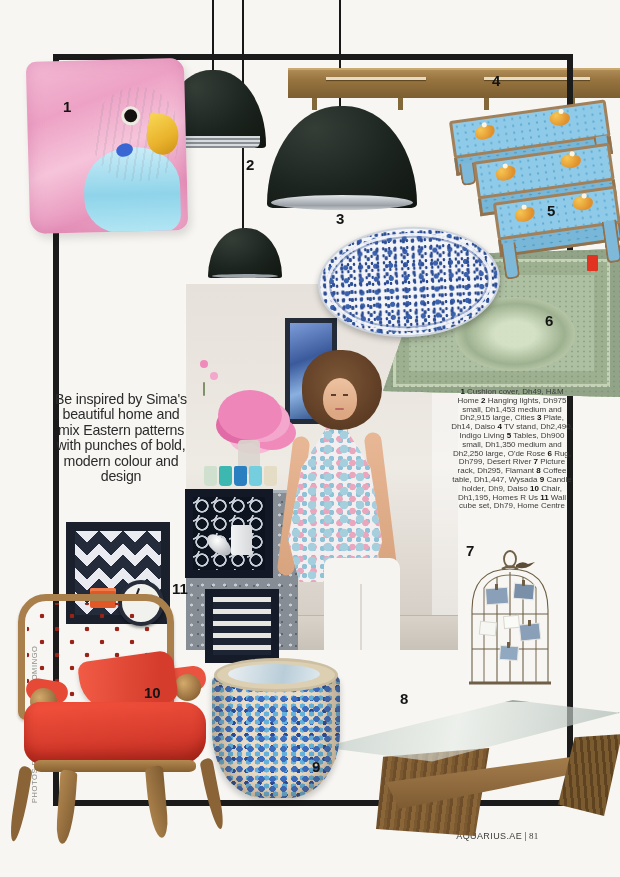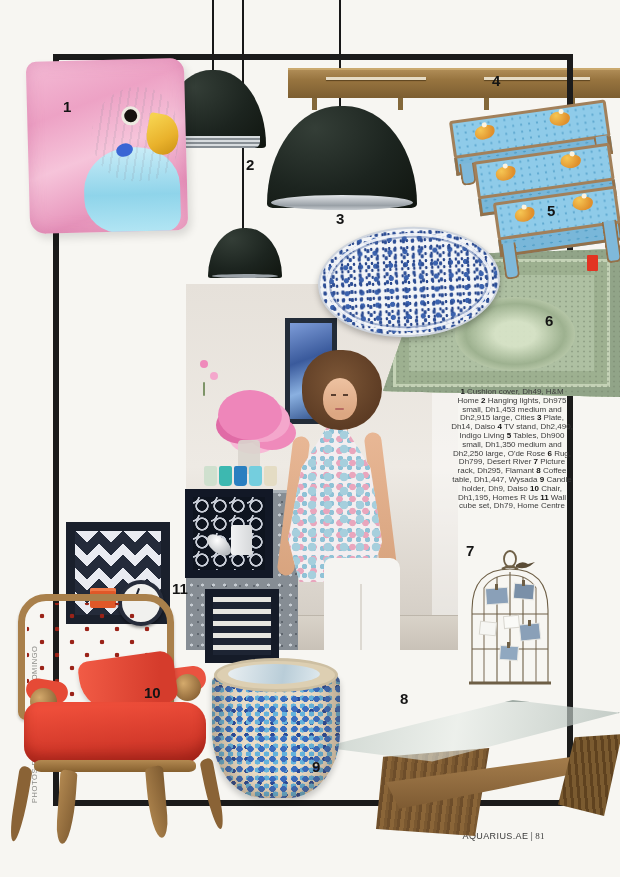--- a/index.html
+++ b/index.html
@@ -252,21 +252,21 @@
   .lbl-4{left:492px;top:72px;}
   .lbl-5{left:547px;top:202px;}
   .lbl-6{left:545px;top:312px;}
   .lbl-7{left:466px;top:542px;}
   .lbl-8{left:400px;top:690px;}
   .lbl-9{left:312px;top:758px;}
   .lbl-10{left:144px;top:684px;}
   .lbl-11{left:172px;top:580px;}
 
   
-  .footer{left:430px;top:831px;width:115px;text-align:right;z-index:4;
+  .footer{left:440px;top:831px;width:115px;text-align:center;z-index:4;
      font-size:9px;letter-spacing:.4px;color:#3a3a3a;}
   .footer .bar{margin:0 2px;color:#666;}
   .footer .pagenum{font-family:"Liberation Serif",serif;}
   .pcredit{left:30px;top:598px;height:205px;z-index:4;writing-mode:vertical-rl;transform:rotate(180deg);
      font-size:7.5px;letter-spacing:.6px;color:#8c8c88;white-space:nowrap;}
 </style>
 </head>
 <body>
 
 <div class="stage">
@@ -370,20 +370,21 @@
       <i class="ph-eye-l"></i>
         <i class="ph-eye-r"></i>
         <i class="ph-mouth"></i>
     </div>
   </div>
 
   <div class="abs plate">
     <div class="abs plate-rim"></div>
   </div>
 
+  <div class="abs intro">Be inspired by Sima's beautiful home and mix Eastern patterns with punches of bold, modern colour and design</div>
 
   <p class="abs credits"><b>1</b> Cushion cover, Dh49, H&amp;M Home <b>2</b> Hanging lights, Dh975 small, Dh1,453 medium and Dh2,915 large, Cities <b>3</b> Plate, Dh14, Daiso <b>4</b> TV stand, Dh2,490, Indigo Living <b>5</b> Tables, Dh900 small, Dh1,350 medium and Dh2,250 large, O'de Rose <b>6</b> Rug, Dh799, Desert River <b>7</b> Picture rack, Dh295, Flamant <b>8</b> Coffee table, Dh1,447, Wysada <b>9</b> Candle holder, Dh9, Daiso <b>10</b> Chair, Dh1,195, Homes R Us <b>11</b> Wall cube set, Dh79, Home Centre </p>
 
   <div class="abs cube cube-chevron">
     <div class="zigzag"></div>
     <div class="abs orange-box">
         <i></i>
       </div>
     <div class="abs clock">
       <i class="hand-m"></i>

